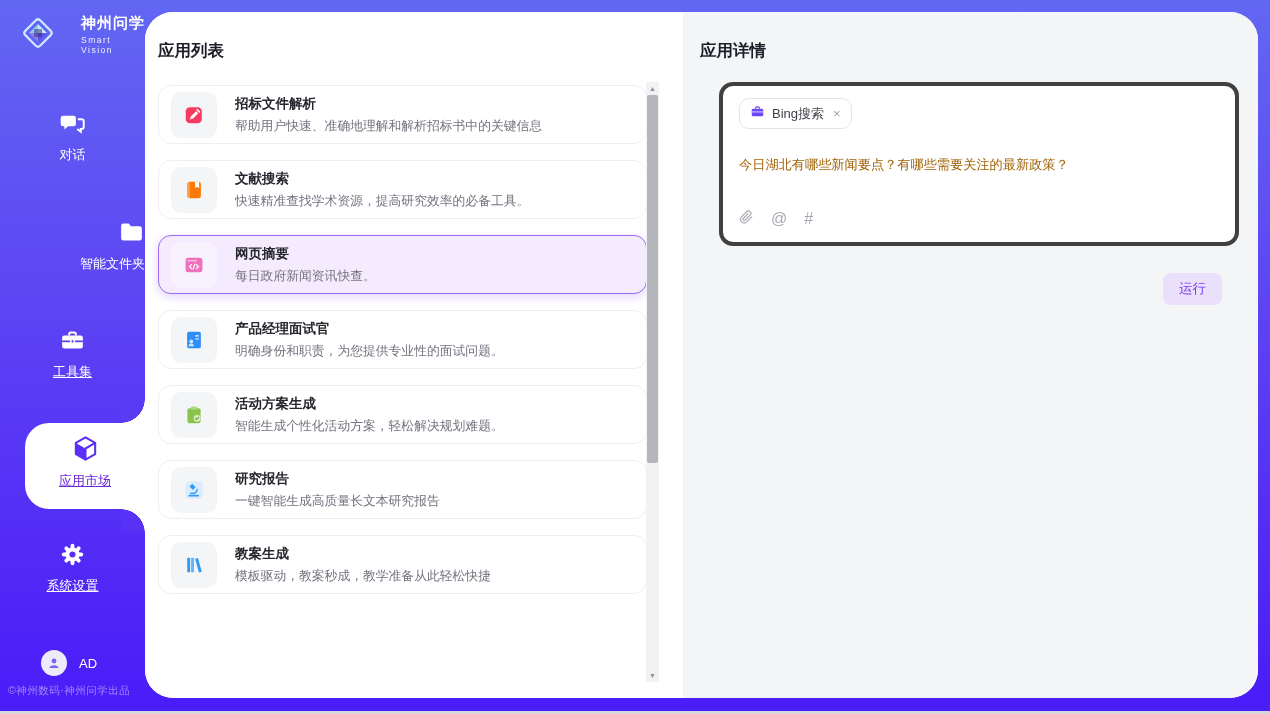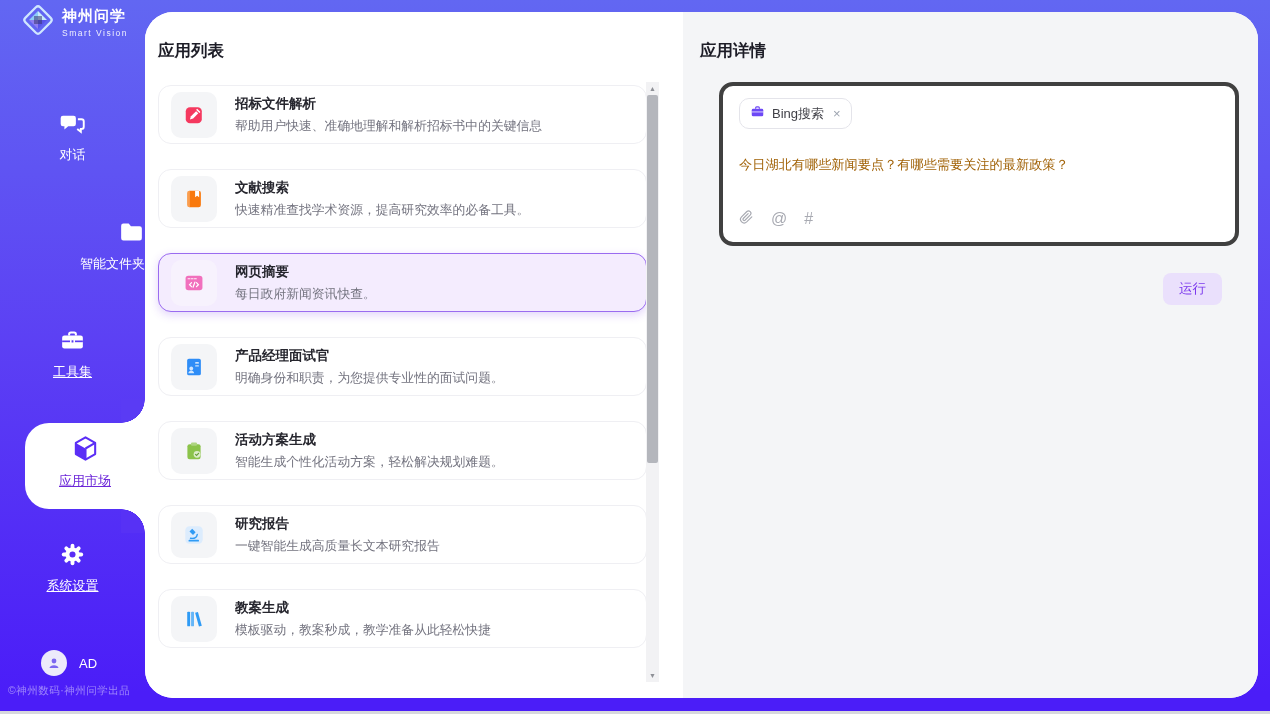--- a/index.html
+++ b/index.html
@@ -4,21 +4,21 @@
 <style>
   * { margin:0; padding:0; box-sizing:border-box; }
   html,body { width:1270px; height:714px; overflow:hidden; }
   body {
     font-family:"Liberation Sans","DejaVu Sans",sans-serif;
     background:linear-gradient(180deg,#6267f2 0%,#5c40f4 48%,#4b1df8 97%);
     position:relative;
   }
   
   .sidebar { position:absolute; left:0; top:0; width:145px; height:714px; }
-  .logo { position:absolute; left:20px; top:2px; display:flex; align-items:center; gap:6px; }
+  .logo { position:absolute; left:20px; top:14px; display:flex; align-items:center; gap:25px; }
   .logo-text .cn { color:#fff; font-size:15px; font-weight:bold; letter-spacing:1px; }
   .logo-text .en { color:rgba(255,255,255,.9); font-size:8.5px; letter-spacing:1.5px; margin-top:2px; }
   .nav-item { position:absolute; left:0; width:145px; text-align:center; cursor:pointer; }
   .nav-item .nav-label { display:block; color:#fff; font-size:13px; margin-top:5px; }
   .nav-item.u .nav-label { text-decoration:underline; }
   .nav-chat   { top:110px; }
   .nav-folder { top:219px;text-align:right; }
   .nav-tools  { top:327px; }
   .nav-gear   { top:541px; }
   .nav-market { top:423px; left:25px; width:120px; height:86px; background:#fff;
@@ -36,21 +36,21 @@
   .content { position:absolute; left:145px; top:12px; width:1113px; height:686px;
              background:#fff; border-radius:28px; overflow:hidden; display:flex; }
   .panel-list { width:538px; background:#fff; position:relative; }
   .panel-detail { flex:1; background:#f4f5f7; position:relative; }
   .panel-title { font-size:16.5px; font-weight:bold; color:#1d1d27; }
   .panel-list .panel-title { position:absolute; left:13px; top:28px; }
   .panel-detail .panel-title { position:absolute; left:17px; top:28px; }
   
   .cards { position:absolute; left:13px; top:73px; width:489px; }
   .card { display:flex; align-items:center; height:59px; border:1px solid #efeff3; border-radius:13px;
-          background:#fff; padding-left:12px; margin-bottom:25px; cursor:pointer; }
+          background:#fff; padding-left:12px; margin-bottom:16px; cursor:pointer; }
   .card.selected { background:#f4ecfe; border:1px solid #9a6bf0; box-shadow:0 3px 10px rgba(124,58,237,.22); }
   .icon-box { width:46px; height:46px; border-radius:10px; background:#f4f5f7; display:flex;
               align-items:center; justify-content:center; flex:none; }
   .card.selected .icon-box { background:#f7f2fd; }
   .card-texts { margin-left:18px; overflow:hidden; }
   .card-name { font-size:13.5px; font-weight:bold; color:#26262e; margin-bottom:5px; }
   .card-desc { font-size:12.8px; color:#73737f; white-space:nowrap; }
   .card:last-child { margin-bottom:0; }
   
   .scrollbar { position:absolute; right:24px; top:70px; width:13px; height:600px; background:#f2f2f4; }

